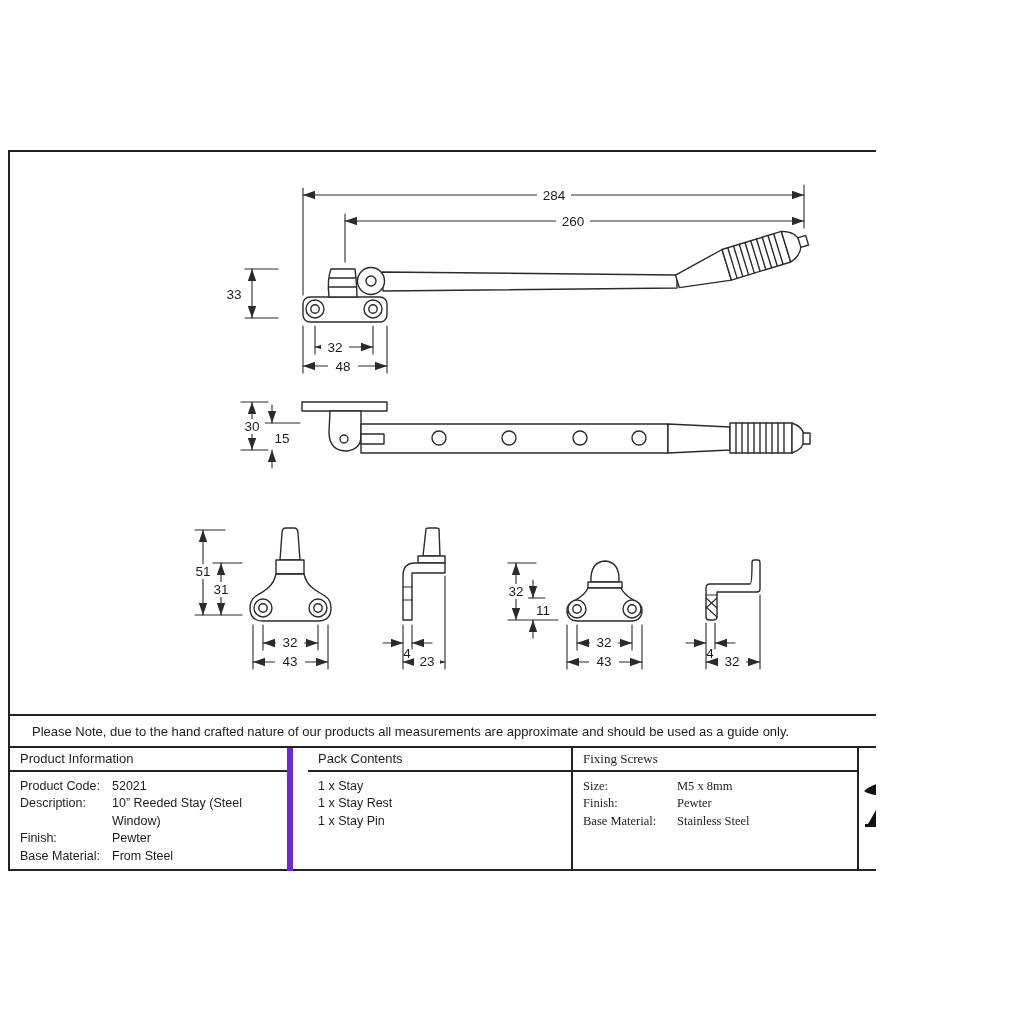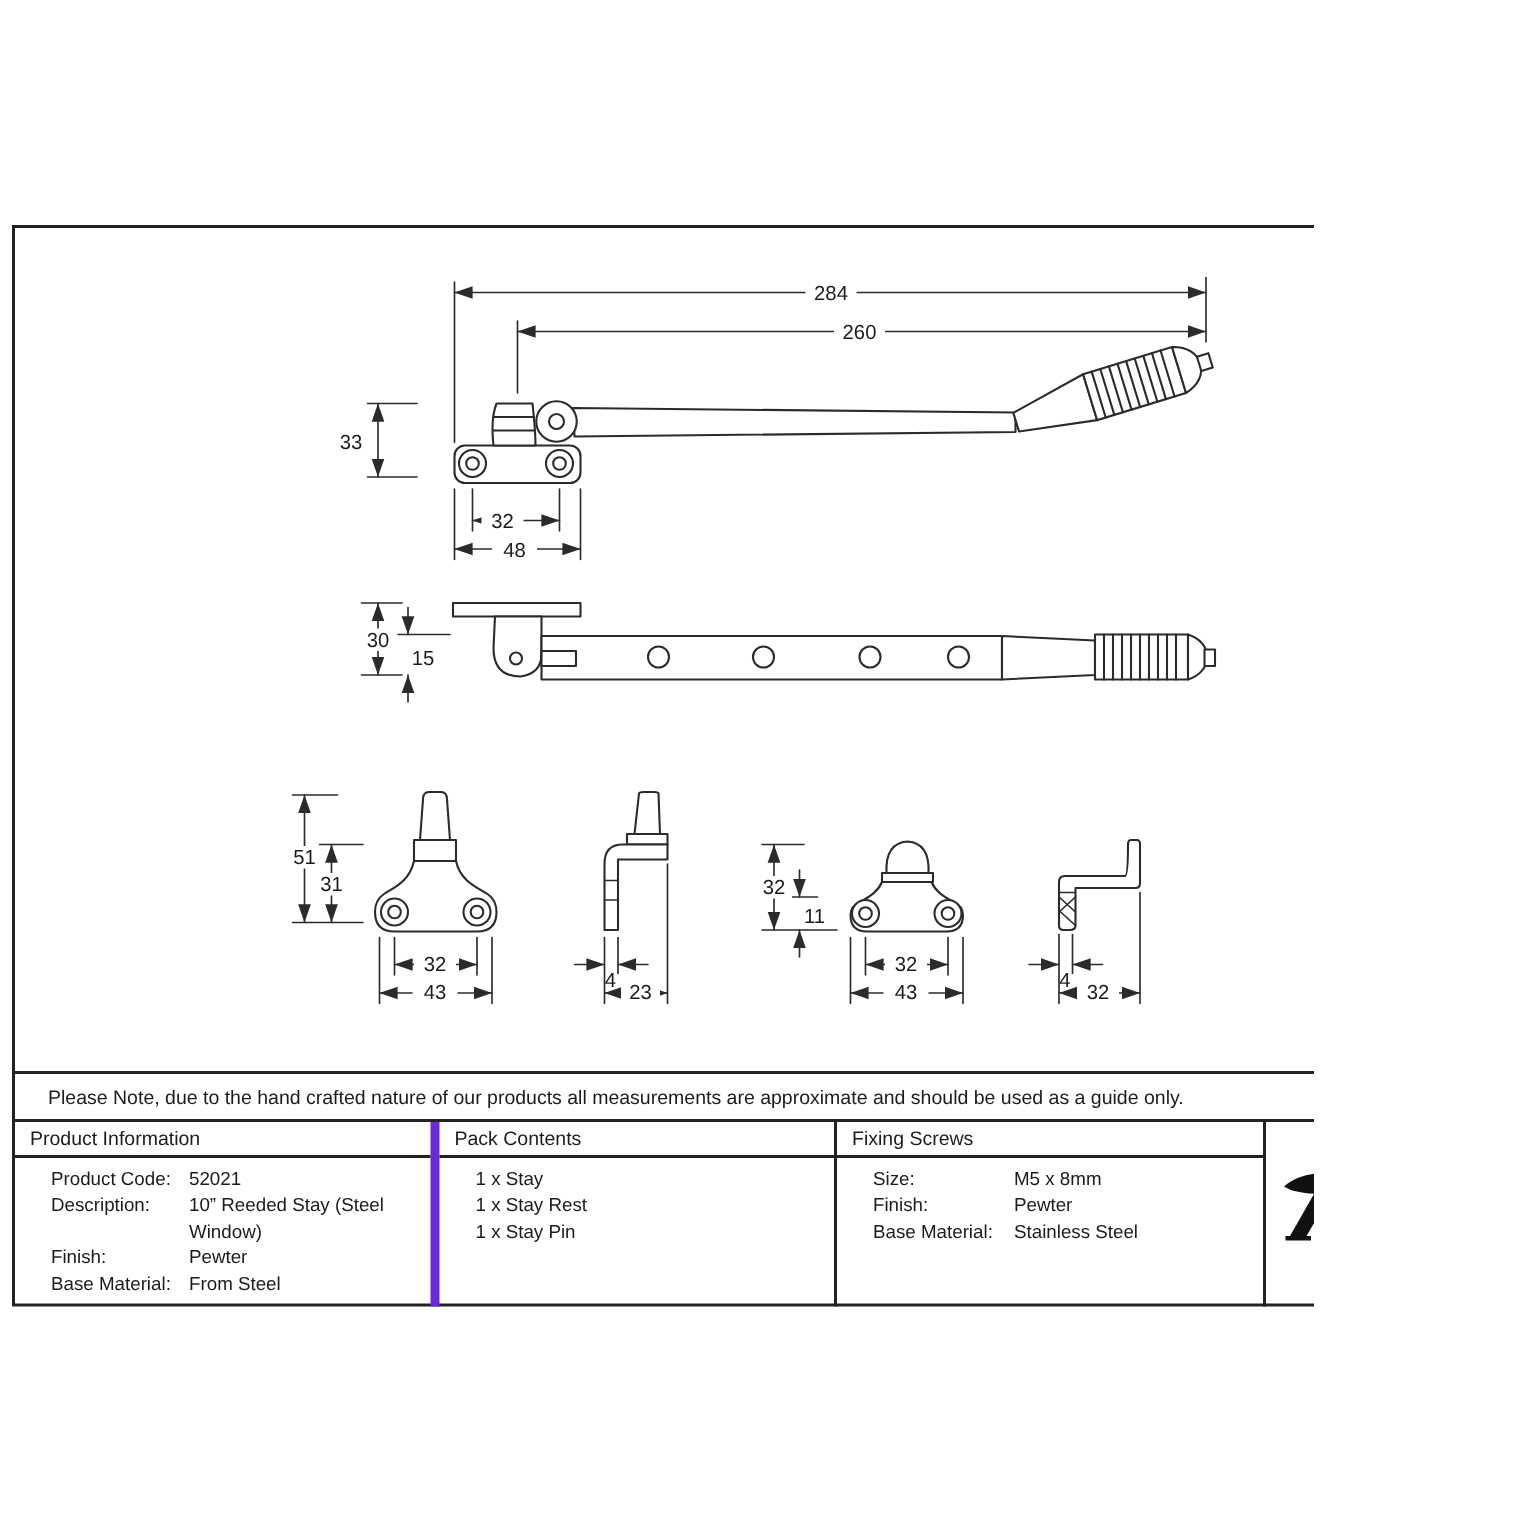--- a/index.html
+++ b/index.html
@@ -6,26 +6,26 @@
   .page{position:relative;width:876px;height:1024px;background:#fff;overflow:hidden;
         font-family:"Liberation Sans",sans-serif;color:#1c1c1c;}
   .sheet{position:absolute;left:8px;top:150px;width:1008px;height:721px;
          border:2px solid #222;box-sizing:border-box;background:#fff;}
   .drawing-area{position:relative;width:1004px;height:562px;}
   .note-row{height:30px;border-top:2px solid #222;display:flex;align-items:center;
             padding-left:22px;font-size:13px;box-sizing:content-box;}
   .spec-table{display:flex;border-top:2px solid #222;height:123px;}
   .spec-col{box-sizing:border-box;}
   .col1{width:283px;border-right:6px solid #6d28d9;}
-  .col2{width:265px;border-right:2px solid #222;}
-  .col3{width:286px;border-right:2px solid #222;}
+  .col2{width:265px;border-right:2px solid #222;margin-left:15px;}
+  .col3{width:286px;border-right:2px solid #222;font-family:Liberation Serif, serif;}
   .col4{flex:1;display:flex;align-items:center;justify-content:center;}
   .col-header{height:19px;border-bottom:2px solid #222;font-size:13px;
               padding:3px 0 0 10px;box-sizing:content-box;}
-  .col-body{padding:6px 0 0 24px;font-size:12.5px;line-height:17.4px;}
+  .col-body{padding:6px 0 0 10px;font-size:12.5px;line-height:17.4px;}
   .kv{display:flex;}
   .kv .k{width:92px;flex:none;}
   .col3 .kv .k{width:94px;}
   svg text{font-family:"Liberation Sans",sans-serif;font-size:13.5px;fill:#1c1c1c;}
   .logo-svg text{font-family:"Liberation Serif",serif;fill:#111;}
 </style>
 </head>
 <body>
 
 <div class="page">

